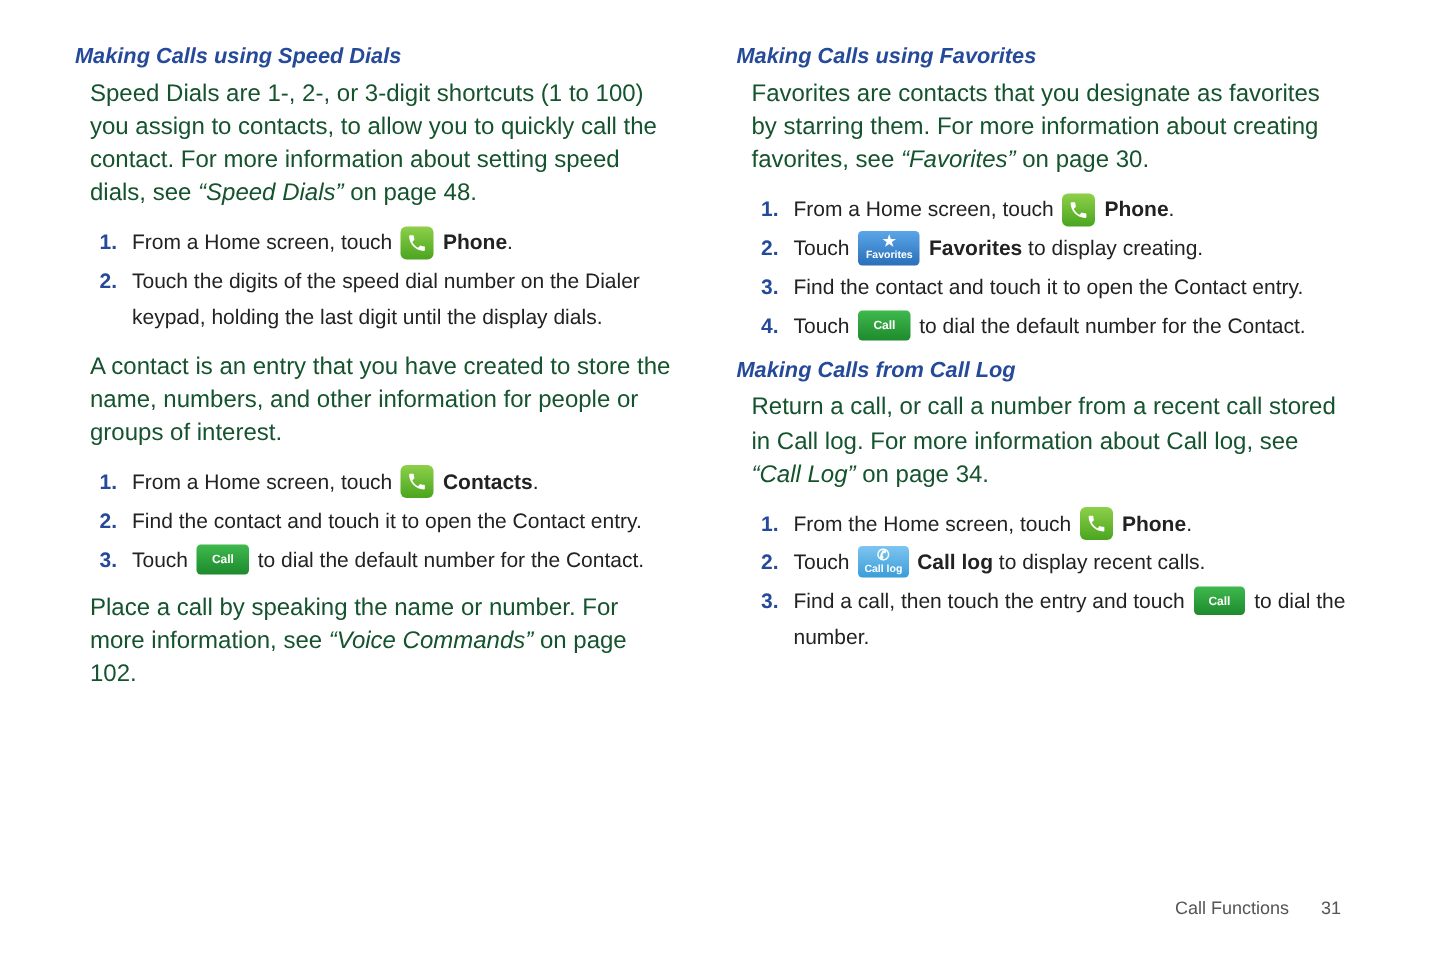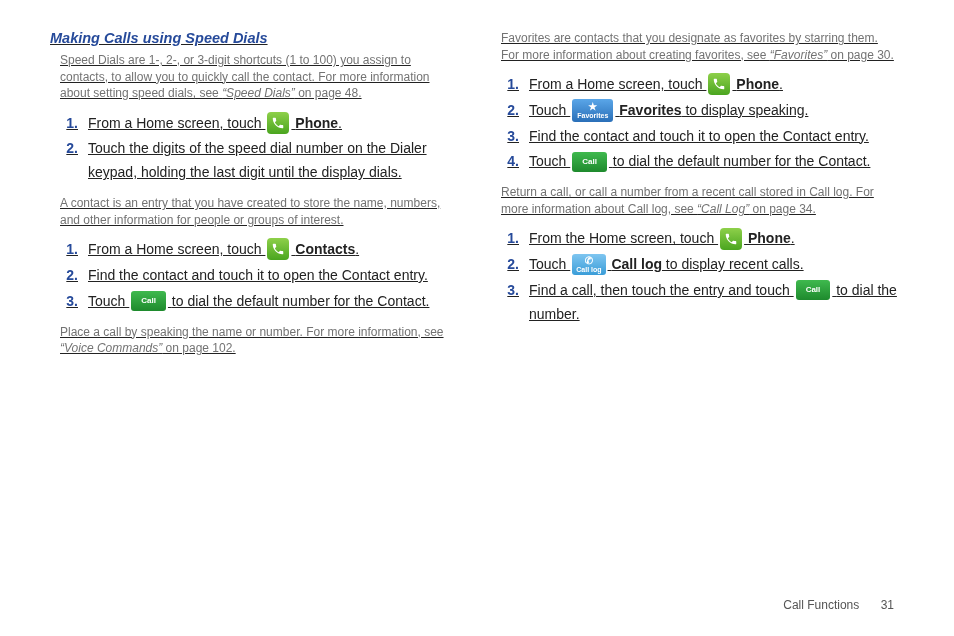--- a/index.html
+++ b/index.html
@@ -1,20 +1,20 @@
 <!DOCTYPE html>
 <html><head>
 <meta charset="utf-8">
 <style>
   html,body{margin:0;padding:0;background:#fff;font-family:Helvetica,Arial,sans-serif;color:#222;}
   .page{width:954px;height:636px;position:relative;box-sizing:border-box;padding:30px 50px 30px 50px;}
-  .cols{display:flex;gap:28px;text-decoration:underline;}
+  .cols{display:flex;gap:28px;}
   .col{flex:1;min-width:0;}
   .sec-title{color:#264a9a;font-weight:700;font-style:italic;font-size:14.5px;margin:0 0 6px 0;}
-  .para{font-size:12px;line-height:1.38;margin:0 10px 10px 10px;color:#737373;}
+  .para{font-size:16px;line-height:1.38;margin:0 10px 10px 10px;color:#14532d;}
   .ref{font-style:italic;}
   ol.steps{list-style:none;padding:0;margin:0 0 10px 0;}
   ol.steps>li{display:flex;align-items:flex-start;font-size:14px;line-height:1.7;margin:0 0 2px 0;}
   .num{color:#264a9a;font-weight:700;min-width:28px;text-align:right;margin-right:10px;}
   .step-body{flex:1;}
   .b{font-weight:700;}
   .icon{display:inline-flex;align-items:center;justify-content:center;vertical-align:middle;border-radius:4px;margin:0 2px;position:relative;top:-1px;}
   .icon-phone{width:22px;height:22px;background:linear-gradient(#8ed04a,#4aa51f);}
   .icon-phone svg{width:14px;height:14px;}
   .icon-call{background:linear-gradient(#3fb94e,#1e8a2d);color:#fff;font-size:8px;font-weight:700;padding:3px 10px;border-radius:3px;}
@@ -83,20 +83,21 @@
     </li>
   </ol>
 
   <p class="para">
     <span>Place a call by speaking the name or number. For more information, see </span><span class="ref">“Voice Commands”</span><span> on page 102.</span>
   </p>
 </div>
 
 <div class="col">
 
+  <div class="sec-title">Making Calls using Favorites</div>
   <p class="para">
     <span>Favorites are contacts that you designate as favorites by starring them. For more information about creating favorites, see </span><span class="ref">“Favorites”</span><span> on page 30.</span>
   </p>
   <ol class="steps">
     <li>
       <span class="num">1.</span>
       <span class="step-body">
         <span>From a Home screen, touch </span>
         <span class="icon icon-phone">
                 <svg viewBox="0 0 24 24">
@@ -107,37 +108,38 @@
       </span>
     </li>
     <li>
       <span class="num">2.</span>
       <span class="step-body">
         <span>Touch </span>
         <span class="icon icon-fav">
                 <span class="star">★</span>
                 <span>Favorites</span>
               </span>
-        <span class="b">Favorites</span><span> to display speaking.</span>
+        <span class="b">Favorites</span><span> to display creating.</span>
       </span>
     </li>
     <li>
       <span class="num">3.</span>
       <span class="step-body">Find the contact and touch it to open the Contact entry.</span>
     </li>
     <li>
       <span class="num">4.</span>
       <span class="step-body">
         <span>Touch </span>
         <span class="icon icon-call">Call</span>
         <span> to dial the default number for the Contact.</span>
       </span>
     </li>
   </ol>
 
+  <div class="sec-title">Making Calls from Call Log</div>
   <p class="para">
     <span>Return a call, or call a number from a recent call stored in Call log. For more information about Call log, see </span><span class="ref">“Call Log”</span><span> on page 34.</span>
   </p>
   <ol class="steps">
     <li>
       <span class="num">1.</span>
       <span class="step-body">
         <span>From the Home screen, touch </span>
         <span class="icon icon-phone">
                 <svg viewBox="0 0 24 24">

